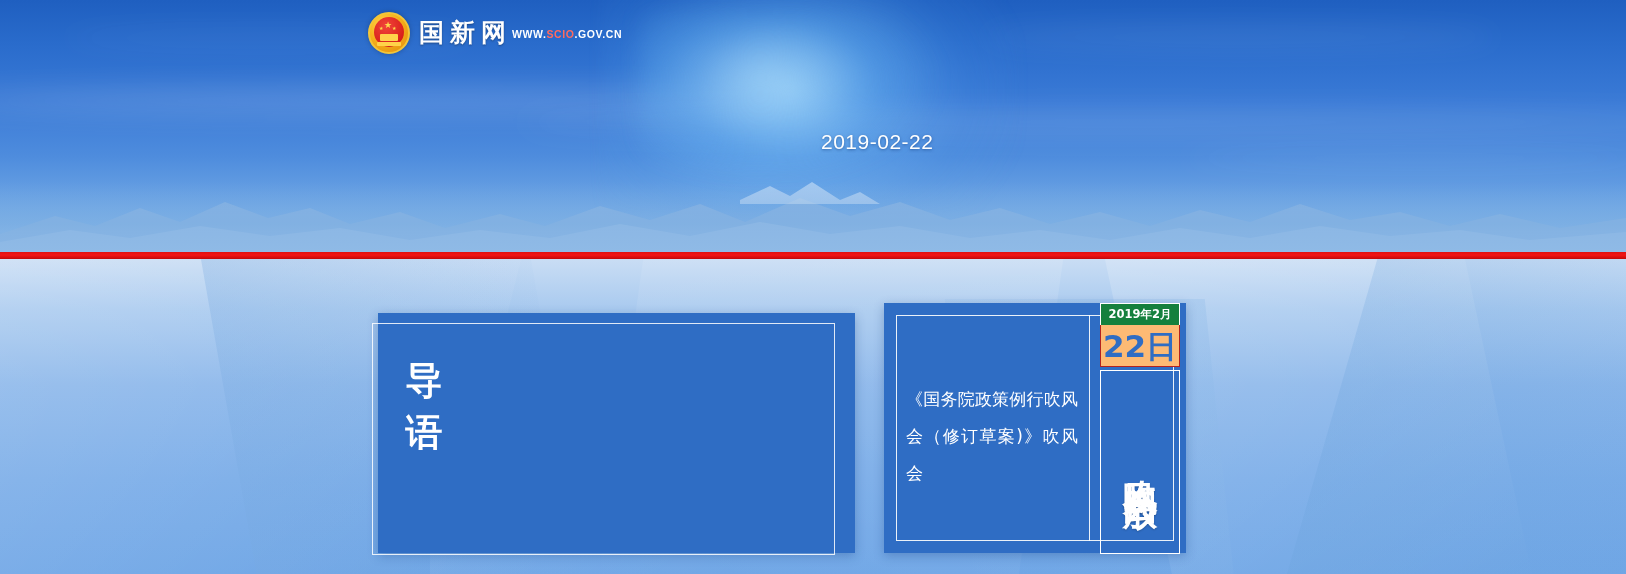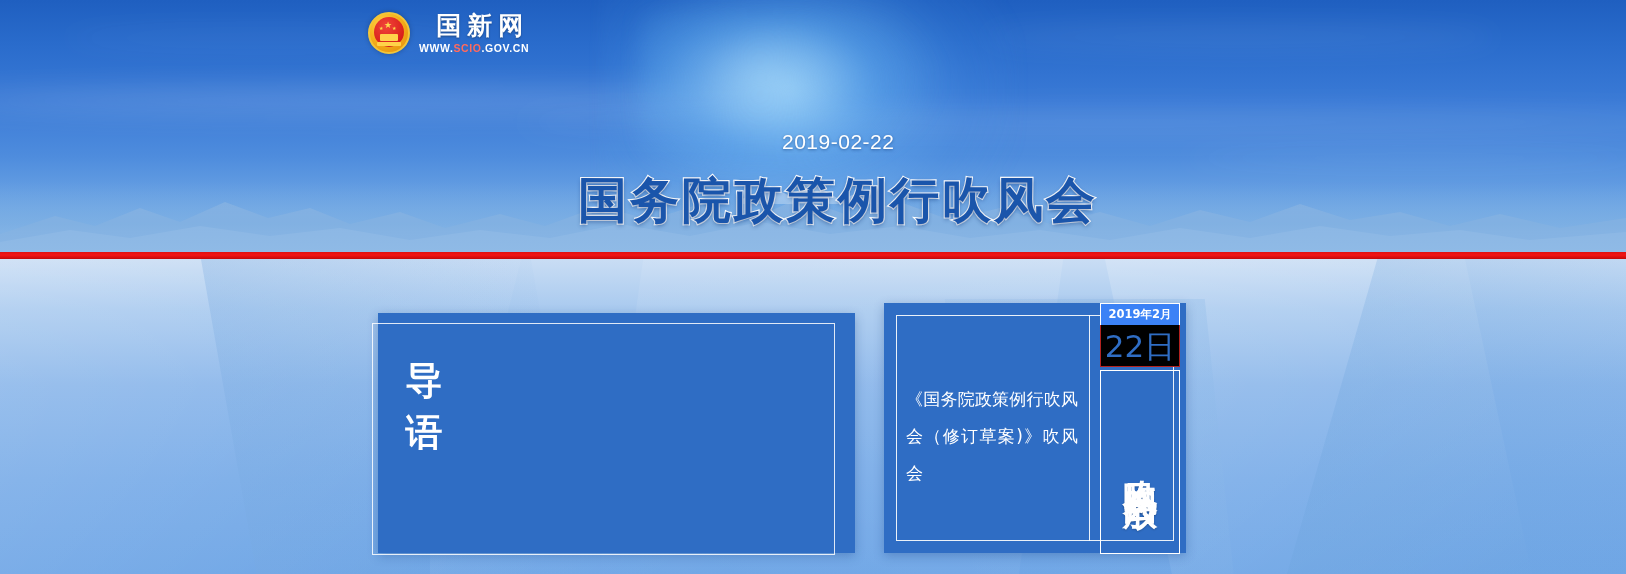--- a/index.html
+++ b/index.html
@@ -112,21 +112,21 @@
     position: absolute; left: 10px; top: 20px;
     width: 18px; height: 7px;
     background: #ffd24a;
     border-radius: 1px;
   }
   .emblem .base {
     position: absolute; left: 7px; top: 28px;
     width: 24px; height: 4px;
     background: #ffd24a; border-radius: 1px;
   }
-  .logo-text { display: flex; flex-direction: column; align-items: flex-end; }
+  .logo-text { display: flex; flex-direction: row; align-items: center; }
   .logo-cn {
     font-family: "DejaVu Sans", sans-serif;
     font-size: 25px; font-weight: 700; color: #ffffff;
     letter-spacing: 6px; line-height: 28px;
     text-shadow: 0 1px 2px rgba(0,0,0,.35);
   }
   .logo-url {
     font-family: "Liberation Sans", sans-serif;
     font-size: 10.5px; font-weight: 700; letter-spacing: .6px;
     color: #ffffff; margin-top: 2px;
@@ -142,21 +142,21 @@
     font-style: italic;
     color: #ffffff;
     letter-spacing: 6px;
     line-height: 80px;
     text-shadow: 2px 3px 6px rgba(10,45,110,.55);
     z-index: 6;
     white-space: nowrap;
   }
   #title-date {
     position: absolute;
-    left: 782px; top: 130px;
+    left: 821px; top: 130px;
     font-family: "Liberation Sans", sans-serif;
     font-size: 21px; color: #ffffff;
     letter-spacing: .5px;
     z-index: 6;
     text-shadow: 0 1px 3px rgba(10,45,110,.5);
   }
   #title-sub {
     position: absolute;
     left: 578px; top: 173px;
     font-family: "DejaVu Sans", sans-serif;
@@ -281,37 +281,37 @@
 
   
   #date-badge {
     position: absolute;
     left: 216px; top: 0px;
     width: 80px;
     z-index: 6;
   }
   #date-month {
     width: 80px; height: 22px;
-    background: #3b82f6;
+    background: #15803d;
     border: 1px solid #ffffff;
     border-bottom: none;
     color: #ffffff;
     font-family: "DejaVu Sans", sans-serif;
     font-size: 11.5px; font-weight: 700;
     display: flex; align-items: center; justify-content: center;
     letter-spacing: 0;
   }
   #date-day {
     width: 80px; height: 42px;
-    background: #000000;
+    background: #fdba74;
     border: 1px solid #b3221f;
     border-top: none;
     color: #2f6dc4;
     font-family: "DejaVu Sans", sans-serif;
-    font-size: 31px; font-weight: 400;
+    font-size: 31px; font-weight: 700;
     display: flex; align-items: center; justify-content: center;
     line-height: 42px;
   }
   #replay-box {
     position: absolute;
     left: 216px; top: 67px;
     width: 80px; height: 184px;
     border: 1px solid #ffffff;
     display: flex; align-items: center; justify-content: center;
     z-index: 6;
@@ -362,21 +362,20 @@
         <div class="gate"></div>
         <div class="base"></div>
       </div>
       <div class="logo-text">
         <div class="logo-cn">国新网</div>
         <div class="logo-url"><span>WWW.</span><span class="red">SCIO</span><span>.GOV.CN</span></div>
       </div>
     </div>
 
     <div id="title-date">2019-02-22</div>
-    <div id="title-sub">国务院政策例行吹风会</div>
   </div>
 
   <div id="divider"></div>
 
   <div id="content">
     <div class="facet f1"></div>
     <div class="facet f2"></div>
     <div class="facet f3"></div>
     <div class="facet f4"></div>
     <div class="facet f5"></div>

